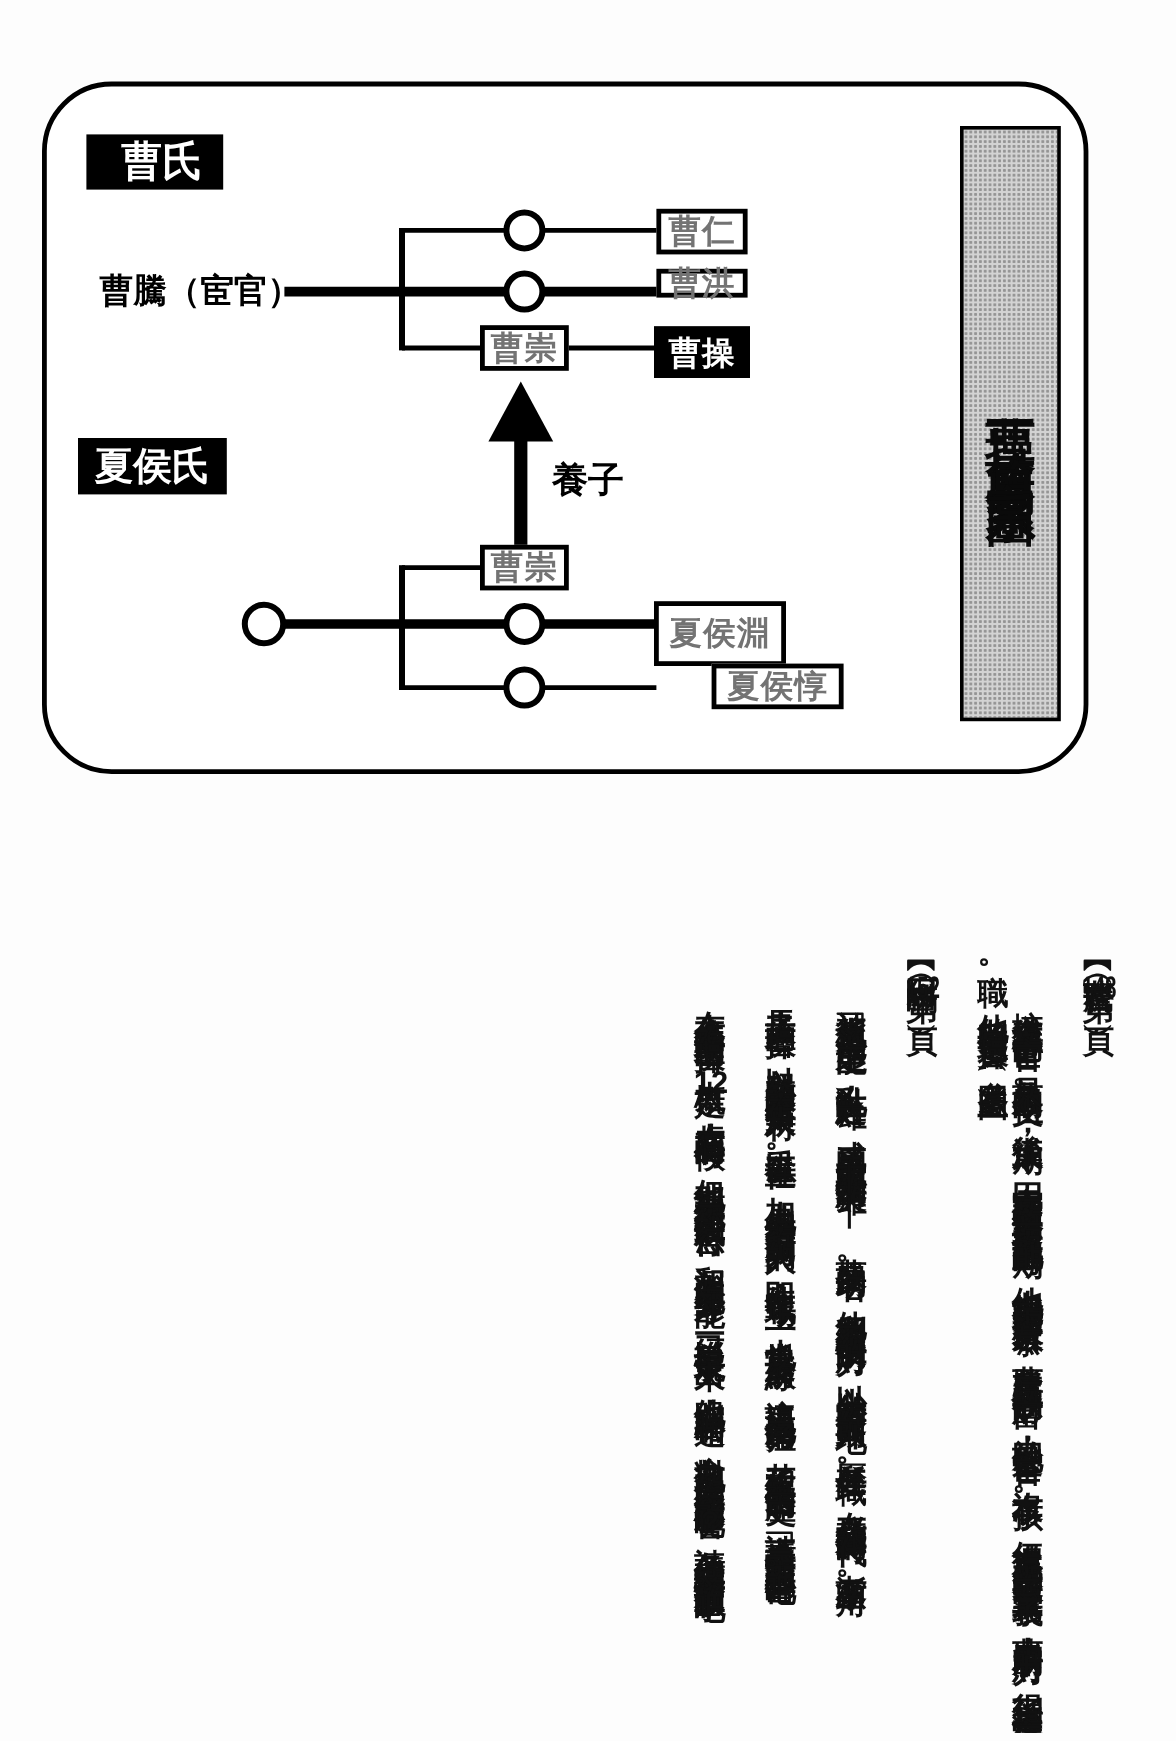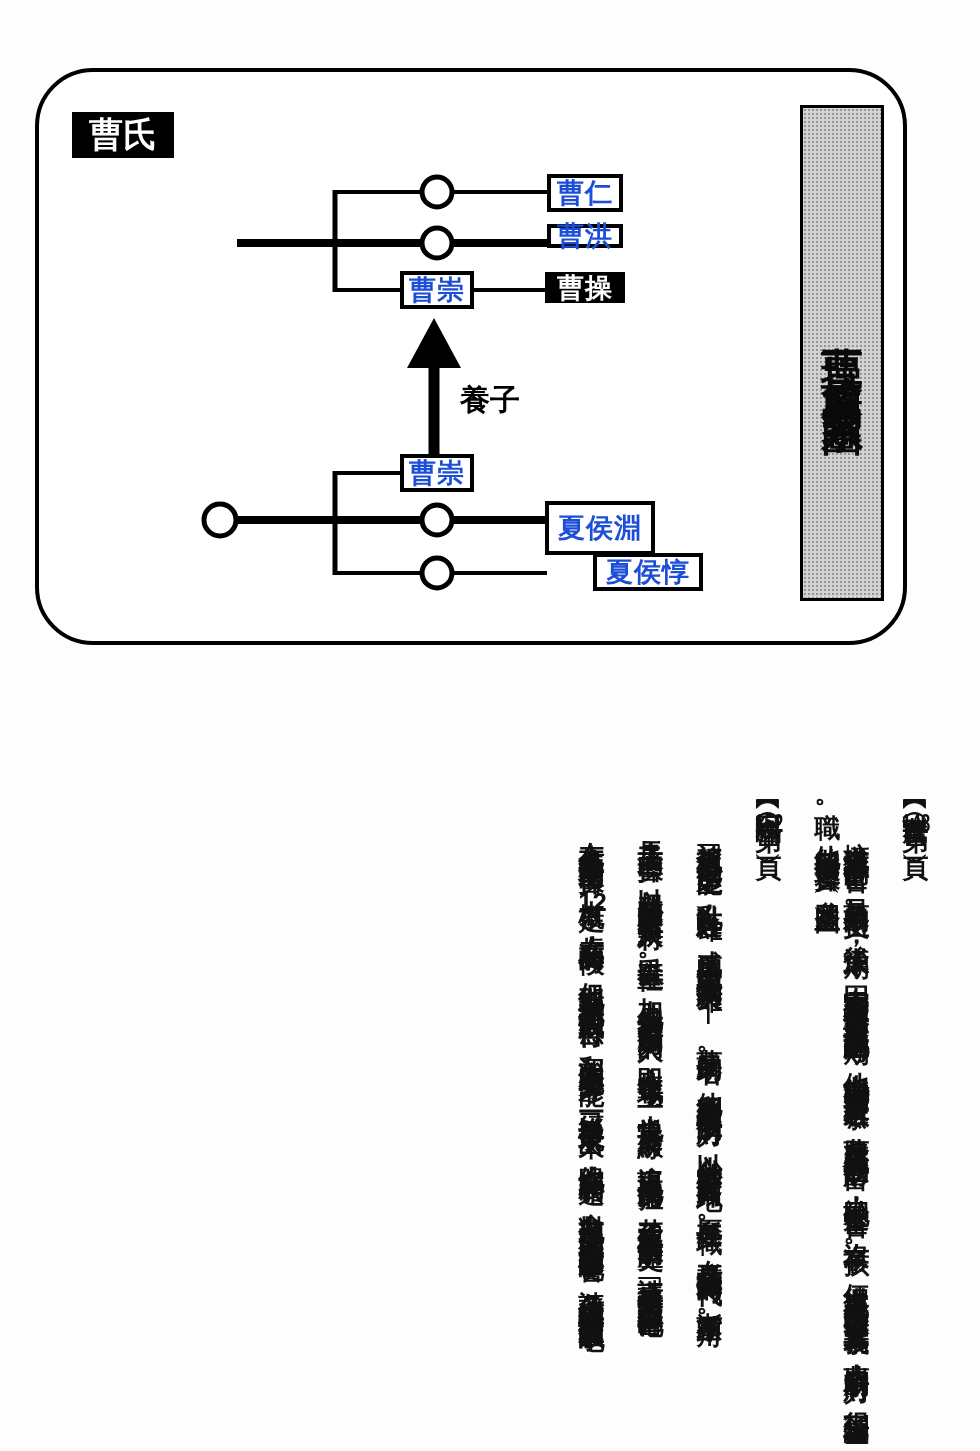--- a/index.html
+++ b/index.html
@@ -11,21 +11,21 @@
   .panel{
     position:absolute;left:35px;top:68px;width:864px;height:569px;
     border:4px solid #000;border-radius:58px;background:#fff;
   }
   .panel svg{position:absolute;left:0;top:0;}
   .clan{
     position:absolute;background:#000;color:#fff;display:flex;
     align-items:center;justify-content:center;font-weight:700;
   }
   .nbox{
-    position:absolute;border:4px solid #000;background:#fff;color:#1d4ed8;
+    position:absolute;border:4px solid #000;background:#fff;color:#737373;
     display:flex;align-items:center;justify-content:center;
     font-weight:700;font-size:27px;box-sizing:border-box;letter-spacing:1px;
   }
   .nbox.inv{background:#000;color:#fff;border-color:#000;}
   .freetext{position:absolute;font-weight:700;color:#000;white-space:nowrap;}
   .titlebox{
     position:absolute;left:761px;top:33px;width:84px;height:496px;
     border:3px solid #000;box-sizing:border-box;
     background-color:#d3d3d3;
     background-image:radial-gradient(#949494 1.1px, rgba(0,0,0,0) 1.3px);
@@ -68,33 +68,35 @@
 
       <line x1="198" y1="448" x2="508" y2="448" stroke="#000" stroke-width="8"></line>
       <circle cx="181" cy="448" r="16" fill="#fff" stroke="#000" stroke-width="5"></circle>
       <line x1="296" y1="399" x2="296" y2="503" stroke="#000" stroke-width="5"></line>
       <line x1="296" y1="401" x2="363" y2="401" stroke="#000" stroke-width="4"></line>
       <circle cx="398" cy="448" r="15" fill="#fff" stroke="#000" stroke-width="5"></circle>
       <line x1="296" y1="501" x2="508" y2="501" stroke="#000" stroke-width="4"></line>
       <circle cx="398" cy="501" r="15" fill="#fff" stroke="#000" stroke-width="5"></circle>
     </svg>
 
-    <div class="clan" style="left:33px;top:40px;width:102px;height:46px;font-size:34px;">曹氏</div>
+    <div class="clan" style="left:33px;top:40px;width:102px;height:46px;font-size:34px;padding-left:12px;">曹氏</div>
 
+    <div class="freetext" style="left:44px;top:152px;font-size:28px;">曹騰（宦官）</div>
 
     <div class="nbox" style="left:508px;top:102px;width:76px;height:38px;">曹仁</div>
 
     <div class="nbox" style="left:508px;top:152px;width:76px;height:24px;">曹洪</div>
 
     <div class="nbox" style="left:361px;top:199px;width:74px;height:38px;">曹崇</div>
 
-    <div class="nbox inv" style="left:506px;top:200px;width:80px;height:31px;">曹操</div>
+    <div class="nbox inv" style="left:506px;top:200px;width:80px;height:43px;">曹操</div>
 
     <div class="freetext" style="left:421px;top:308px;font-size:30px;">養子</div>
 
+    <div class="clan" style="left:26px;top:293px;width:124px;height:47px;font-size:32px;">夏侯氏</div>
 
     <div class="nbox" style="left:361px;top:382px;width:74px;height:38px;">曹崇</div>
 
     <div class="nbox" style="left:506px;top:429px;width:110px;height:54px;">夏侯淵</div>
 
     <div class="nbox" style="left:506px;top:481px;width:110px;height:38px;margin-left:48px;">夏侯惇</div>
 
     <div class="titlebox">
       <span>曹操一族簡易家系圖</span>
     </div>

